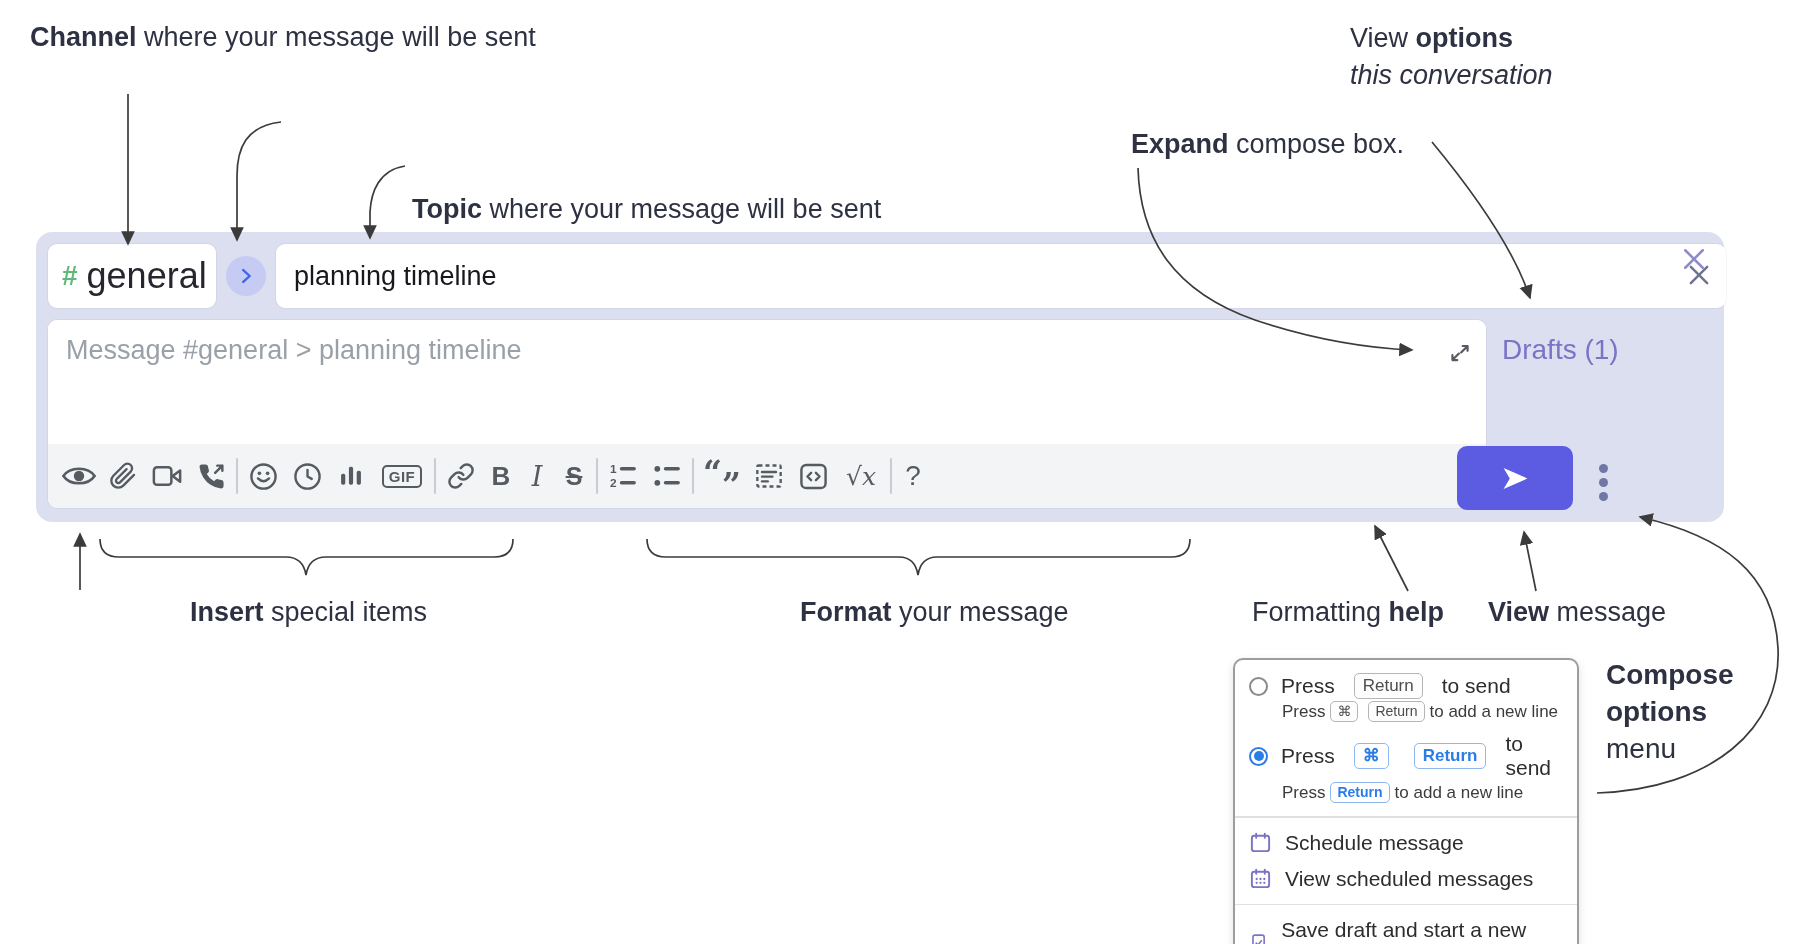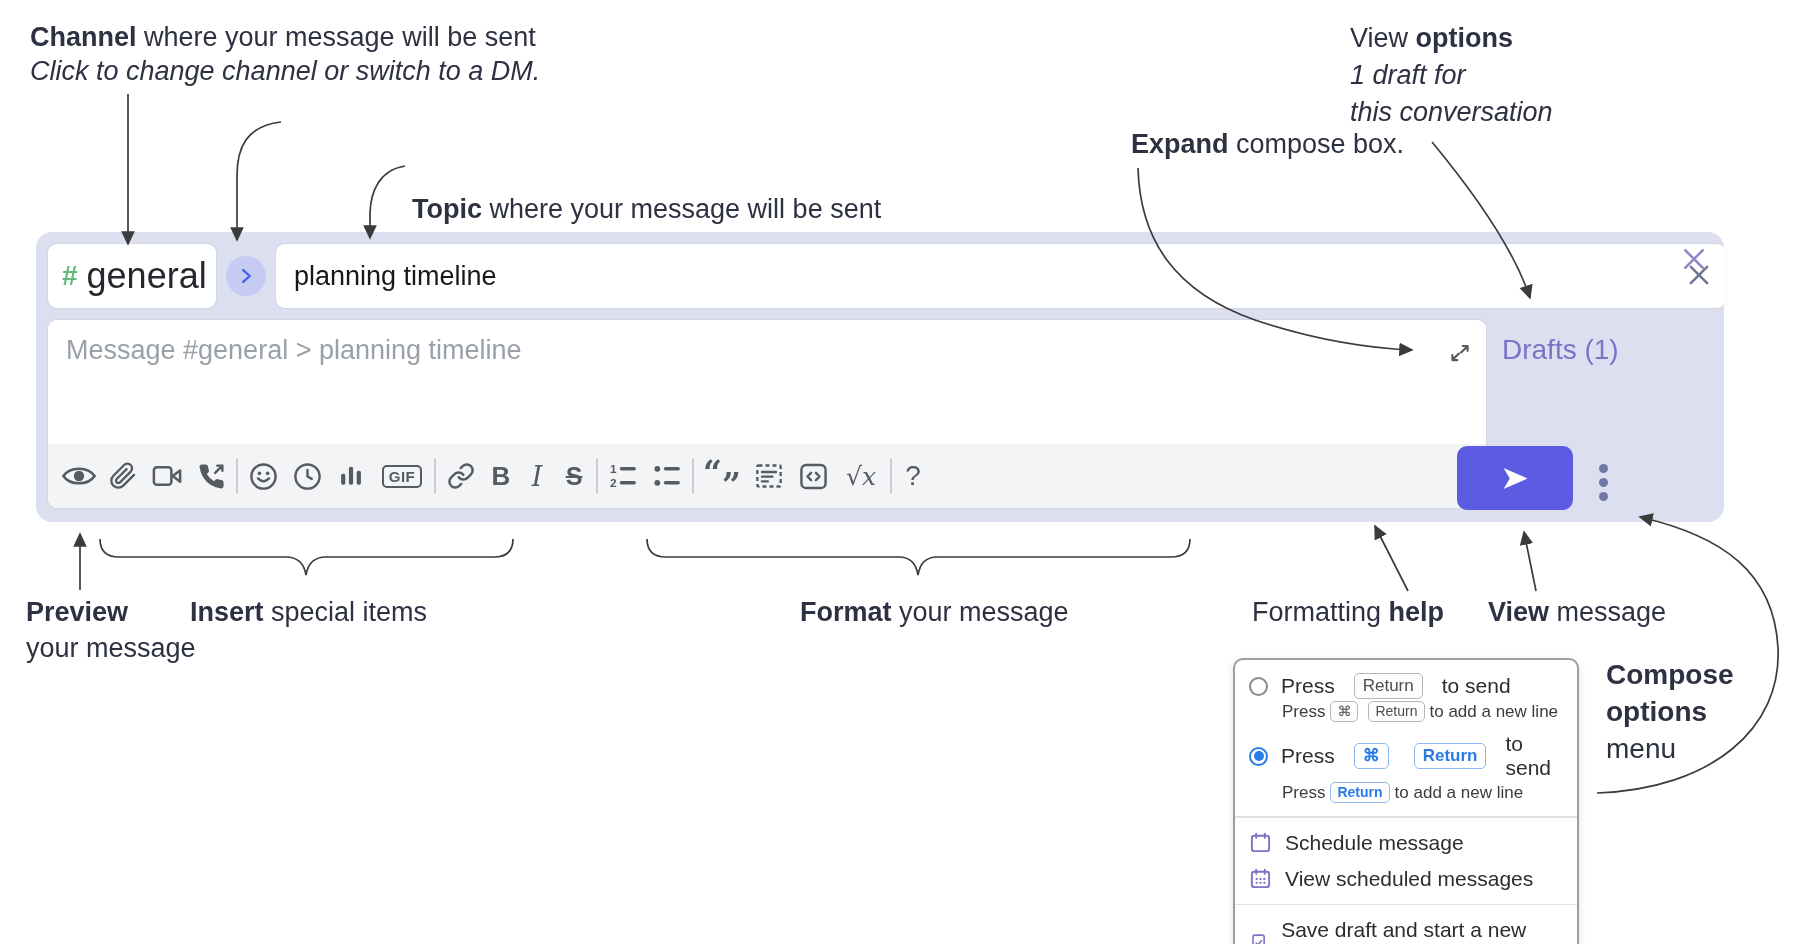--- a/index.html
+++ b/index.html
@@ -99,36 +99,30 @@
       <path d="M1408,591 L1375,526" marker-end="url(#ah)"></path>
       <path d="M1536,591 L1524,532" marker-end="url(#ah)"></path>
       <path d="M1597,793 C1712,789 1782,728 1778,648 C1774,572 1722,536 1640,517" marker-end="url(#ah)"></path>
       <path d="M100,539 Q100,557 119,557 L286,557 Q303,557 306,575 Q309,557 326,557 L494,557 Q513,557 513,539"></path>
       <path d="M647,539 Q647,557 666,557 L899,557 Q915,557 918,575 Q921,557 937,557 L1171,557 Q1190,557 1190,539"></path>
     </g>
   </svg>
 
   <div class="ann" style="left:30px;top:20px;">
     <div><b>Channel</b><span> where your message will be sent</span></div>
-    <div class="it">Click to change channel or switch to a DM.</div>
   </div>
   <div class="ann" style="left:412px;top:148px;margin-top:44px;">
     <b>Topic</b><span> where your message will be sent</span>
   </div>
   <div class="ann" style="left:1131px;top:127px;">
     <b>Expand</b><span> compose box.</span>
   </div>
   <div class="ann" style="left:1350px;top:20px;line-height:37px;">
     <div><span>View </span><b>options</b></div>
-    <div class="it">1 draft for</div>
     <div class="it">this conversation</div>
-  </div>
-  <div class="ann" style="left:26px;top:594px;line-height:36px;">
-    <div><b>Preview</b></div>
-    <div>your message</div>
   </div>
   <div class="ann" style="left:190px;top:595px;">
     <b>Insert</b><span> special items</span>
   </div>
   <div class="ann" style="left:800px;top:595px;">
     <b>Format</b><span> your message</span>
   </div>
   <div class="ann" style="left:1252px;top:595px;">
     <span>Formatting </span><b>help</b>
   </div>

